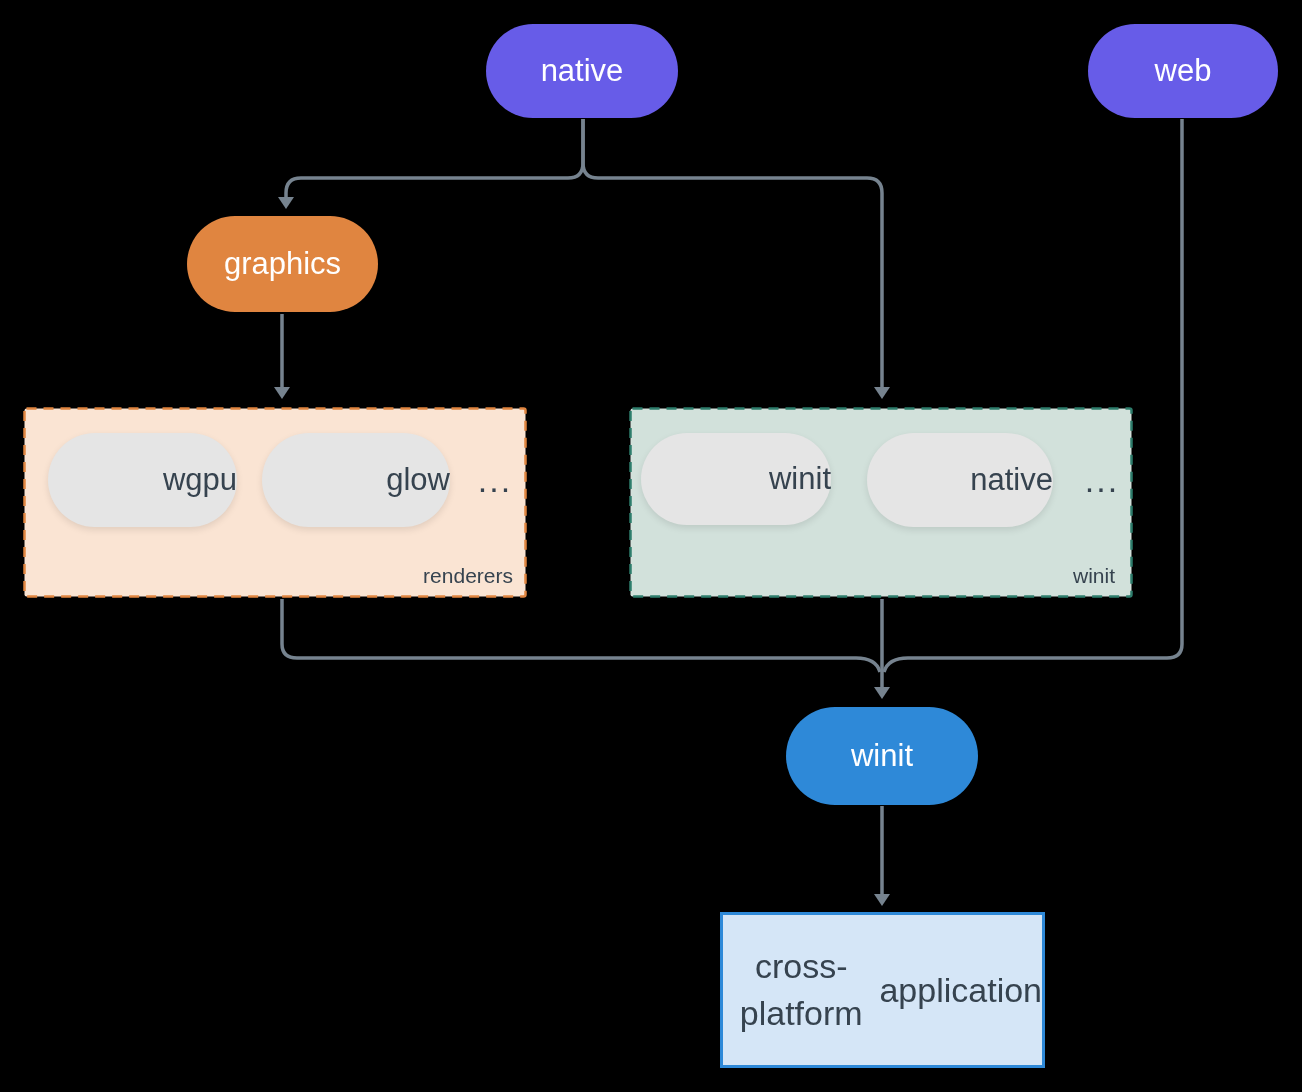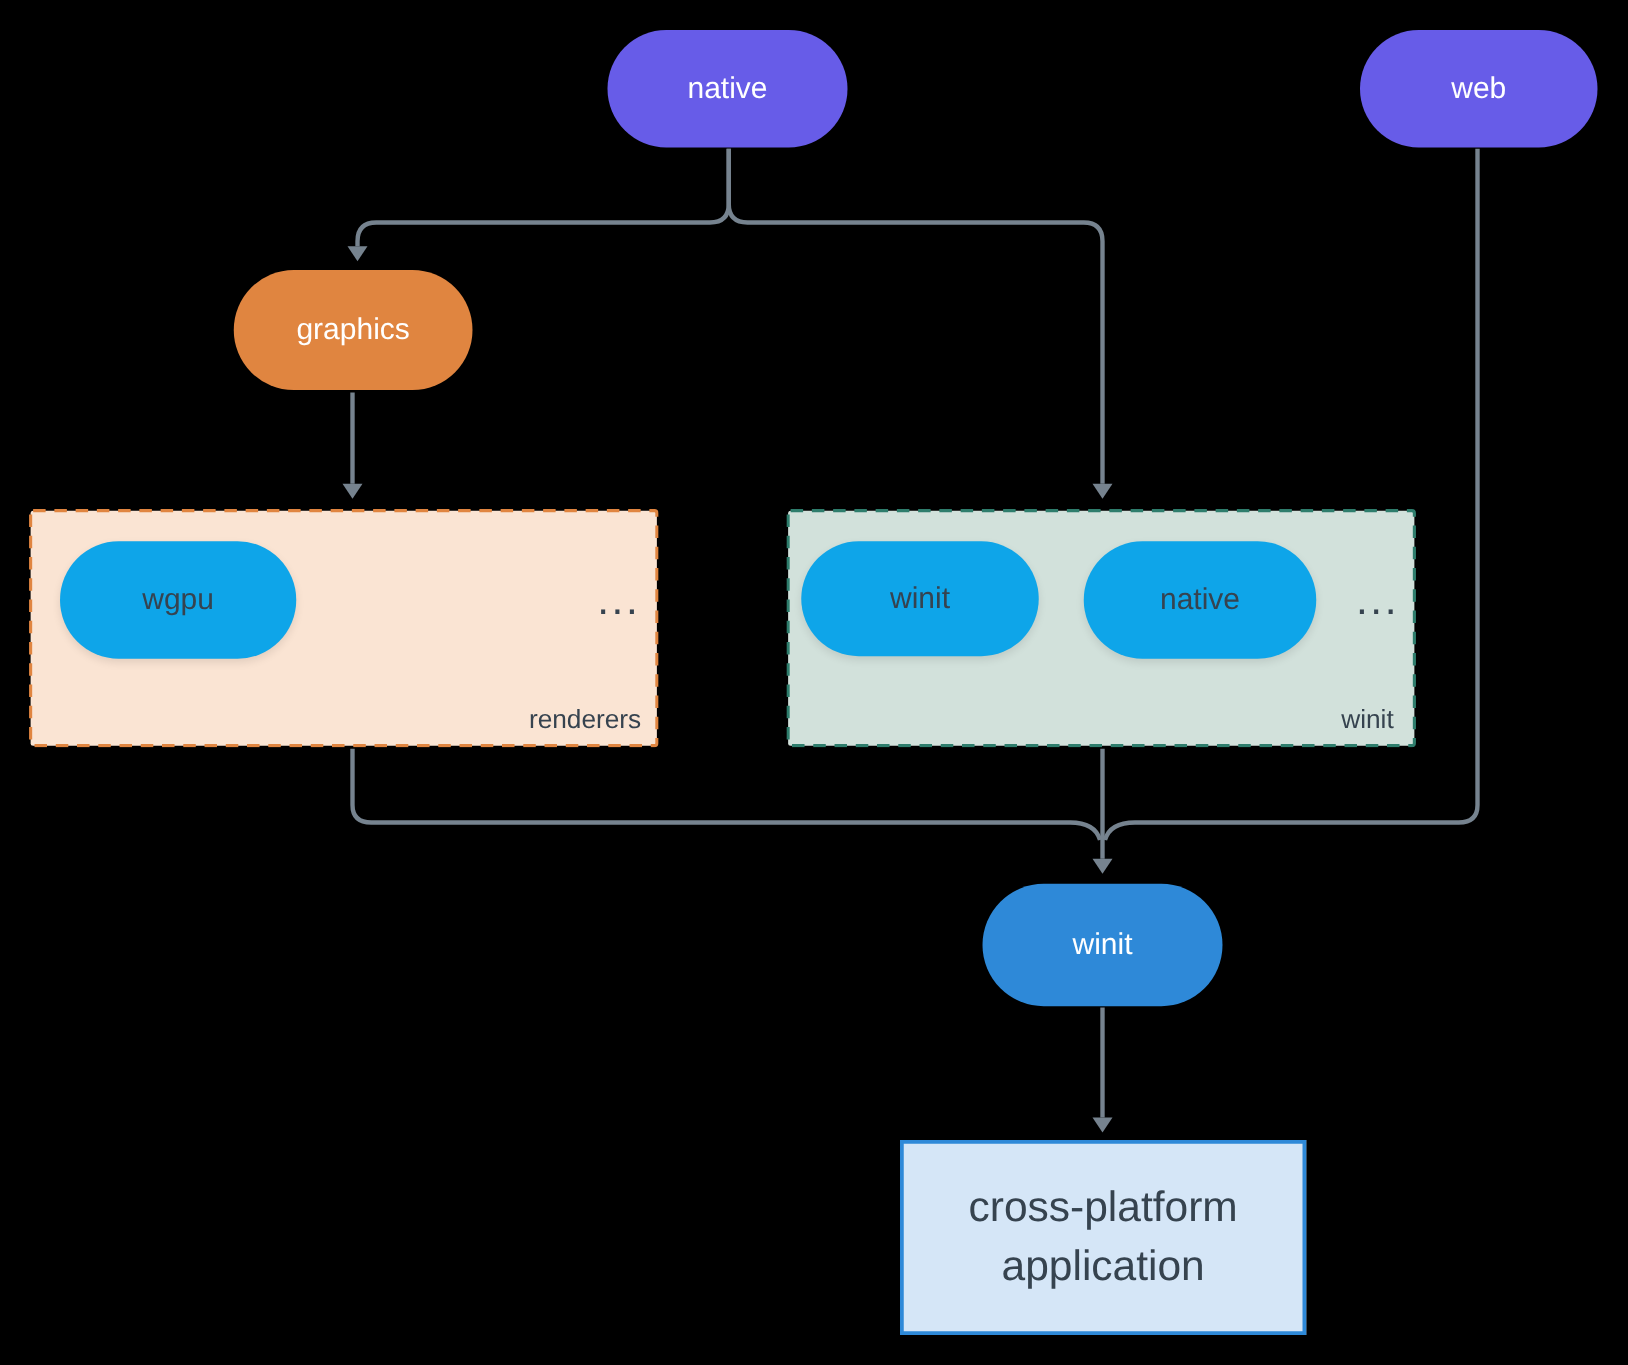--- a/index.html
+++ b/index.html
@@ -28,31 +28,32 @@
   }
   .arrowhead {
     fill: var(--line, #76838f);
     stroke: none;
   }
   .pill {
     position: absolute;
     display: flex;
     align-items: center;
     justify-content: center;
-    font-size: 24px;
+    font-size: 31px;
     z-index: 2;
     white-space: nowrap;
   }
   .pill.purple { background: var(--purple, #675ce8); color: #fff; }
   .pill.orange { background: var(--orange, #e08540); color: #fff; }
   .pill.blue   { background: var(--blue, #2e89d8);   color: #fff; }
   .pill.white  {
-    background: #0ea5e9;
+    background: #e5e5e5;
     color: var(--dark_text, #36434f);
     box-shadow: 0 3px 7px rgba(0,0,0,0.10);
+    justify-content: flex-end;
   }
   .group-box {
     position: absolute;
     z-index: 2;
   }
   .group-box > svg.group-border {
     position: absolute;
     left: 0; top: 0;
     width: 100%; height: 100%;
   }
@@ -74,21 +75,21 @@
     color: var(--dark_text, #36434f);
   }
   #app-box {
     position: absolute;
     left: 720px; top: 912px;
     width: 325px; height: 156px;
     box-sizing: border-box;
     background: var(--lightblue_fill, #d5e6f7);
     border: 3px solid var(--blue, #2e89d8);
     display: flex;
-    flex-direction: column;
+    flex-direction: row;
     align-items: center;
     justify-content: center;
     font-size: 34px;
     line-height: 47px;
     color: var(--dark_text, #36434f);
     z-index: 2;
     text-align: center;
   }
 </style>
 </head>
@@ -127,20 +128,23 @@
     <span>web</span>
   </div>
 
   <div class="group-box" style="left:23px; top:407px; width:504px; height:191px;">
     <svg class="group-border renderers" viewBox="0 0 504 191" xmlns="http://www.w3.org/2000/svg">
       <rect x="1.5" y="1.5" width="501" height="188" rx="2"></rect>
     </svg>
     <div class="pill white" style="left:25px; top:26px; width:189px; height:94px; border-radius:47px;">
       <span>wgpu</span>
     </div>
+    <div class="pill white" style="left:239px; top:26px; width:188px; height:94px; border-radius:47px;">
+      <span>glow</span>
+    </div>
     <div class="ellipsis" style="left:440px; top:26px; width:64px; height:94px;">...</div>
     <div class="group-label" style="right:14px; bottom:10px;">renderers</div>
   </div>
 
   <div class="group-box" style="left:629px; top:407px; width:504px; height:191px;">
     <svg class="group-border shells" viewBox="0 0 504 191" xmlns="http://www.w3.org/2000/svg">
       <rect x="1.5" y="1.5" width="501" height="188" rx="2"></rect>
     </svg>
     <div class="pill white" style="left:12px; top:26px; width:190px; height:92px; border-radius:47px;">
       <span>winit</span>

